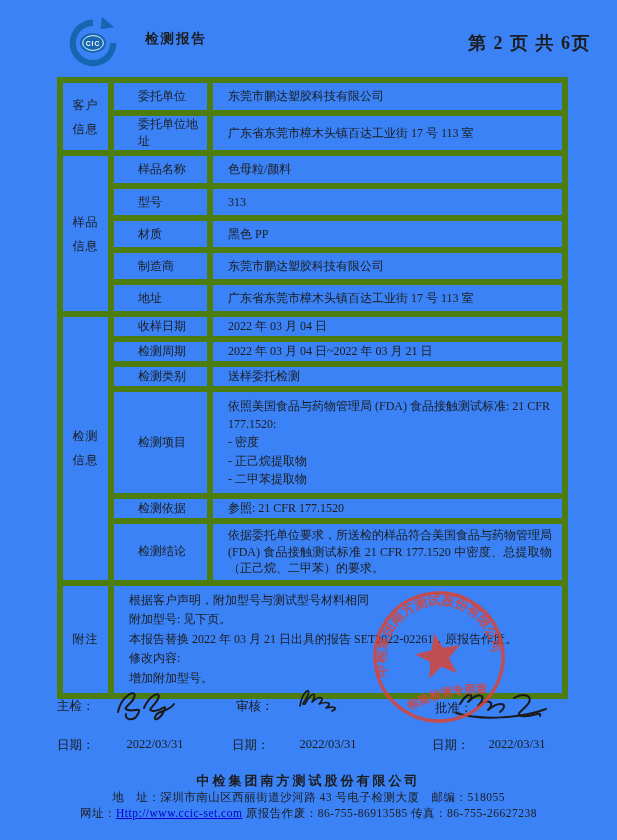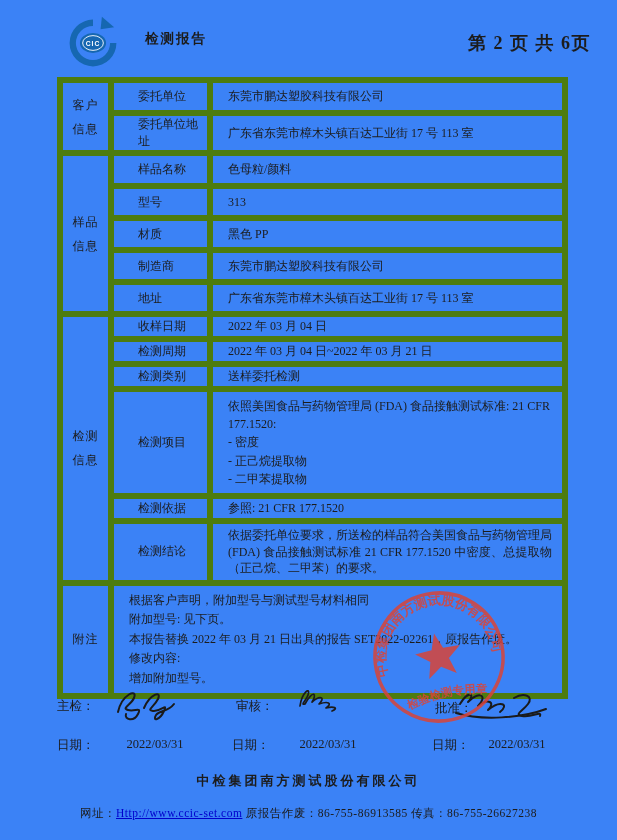--- a/index.html
+++ b/index.html
@@ -166,17 +166,20 @@
       <textPath href="#arcTop" startOffset="50%" text-anchor="middle">中检集团南方测试股份有限公司</textPath>
     </text>
     <path fill="#d8453a" d="M0,-24 L5.88,-8.09 L22.83,-7.42 L9.51,3.09 L14.11,19.42 L0,10 L-14.11,19.42 L-9.51,3.09 L-22.83,-7.42 L-5.88,-8.09 Z"></path>
     <path id="arcBot" d="M -42 46 Q 0 34 42 46" fill="none"></path>
     <text font-size="11.5" font-weight="bold" fill="#d8453a" font-family="Liberation Sans, sans-serif">
       <textPath href="#arcBot" startOffset="50%" text-anchor="middle">检验检测专用章</textPath>
     </text>
   </svg>
 
   <div class="abs f-company">中检集团南方测试股份有限公司</div>
+  <div class="abs f-line f-line2">
+    <span>地　址：</span><span>深圳市南山区西丽街道沙河路 43 号电子检测大厦</span><span>　邮编：</span><span>518055</span>
+  </div>
   <div class="abs f-line f-line3">
     <span>网址：</span><span class="url-link">Http://www.ccic-set.com</span><span> 原报告作废：</span><span>86-755-86913585</span><span> 传真：</span><span>86-755-26627238</span>
   </div>
 
 </div>
 
 </body></html>

